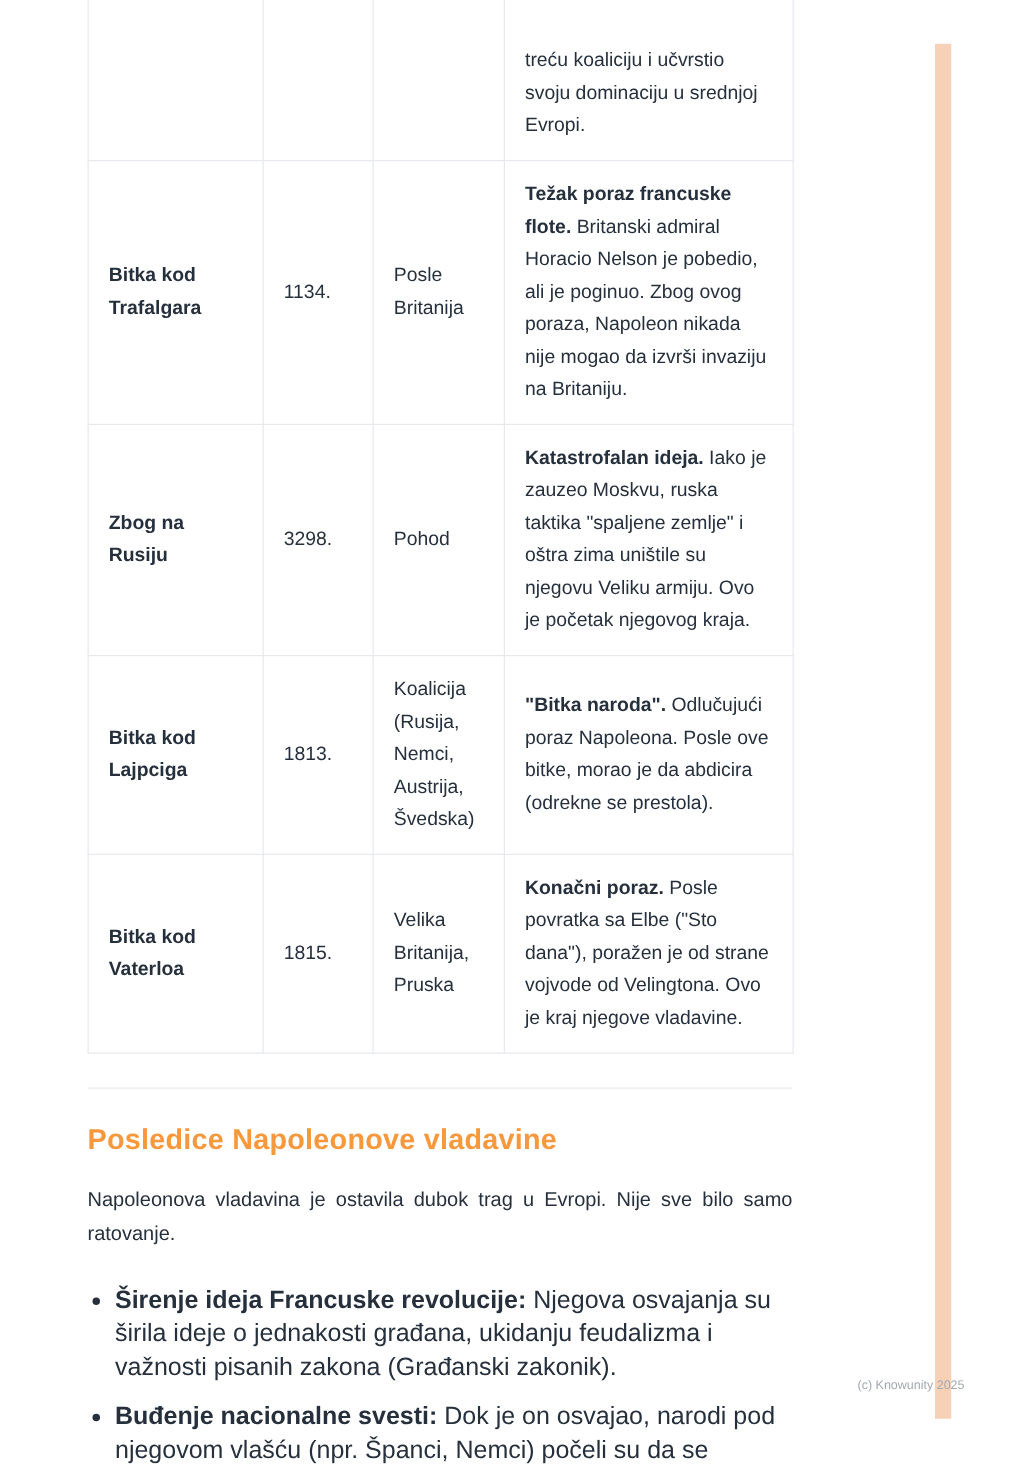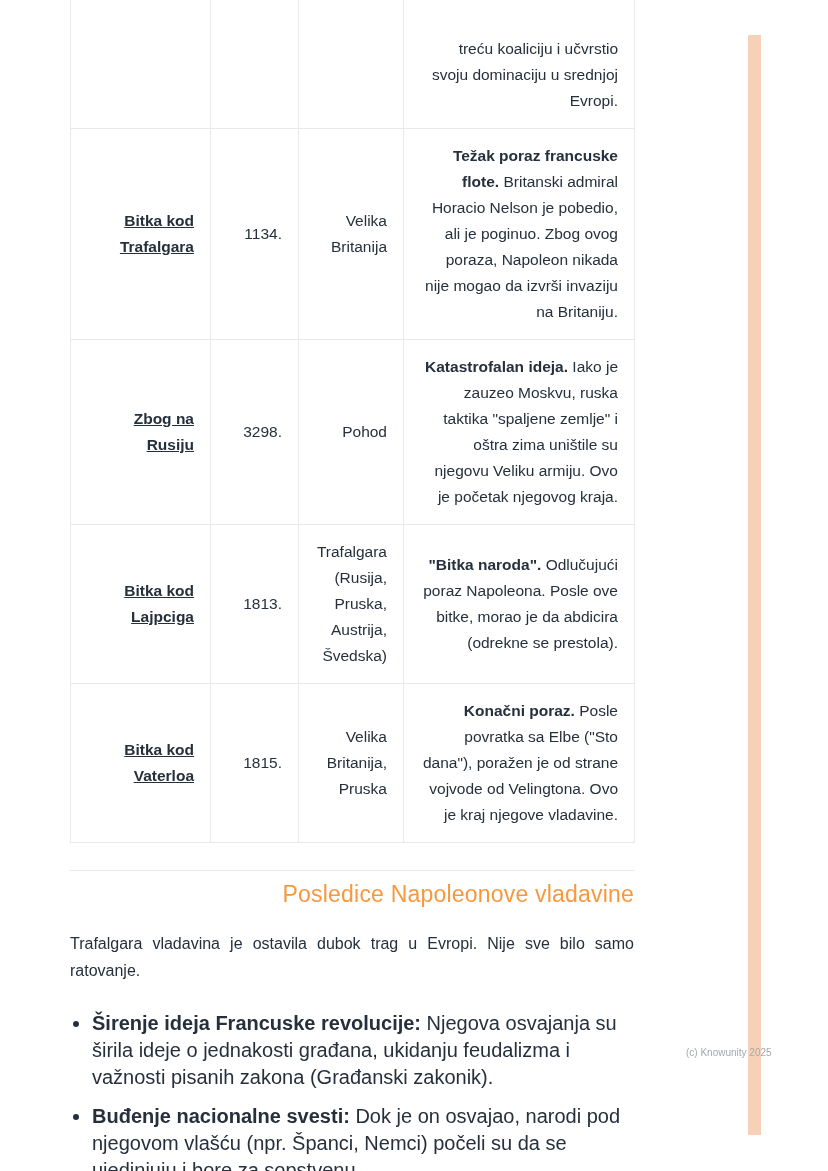--- a/index.html
+++ b/index.html
@@ -15,51 +15,49 @@
   .content {
     position: absolute;
     left: 70px;
     top: 0;
     width: 564px;
   }
   table {
     width: 100%;
     border-collapse: collapse;
     table-layout: fixed;
-    text-align: right;
   }
   td {
     border: 1px solid var(--border, #e7e9ed);
     vertical-align: middle;
     padding: 14px 16px;
     font-size: 15.5px;
     line-height: 26px;
     color: var(--text, #26303c);
     word-wrap: break-word;
   }
   tr:first-child td { border-top: none; vertical-align: bottom; }
   tr:nth-child(1) { height: 128px; }
   tr:nth-child(2) { height: 205px; }
   tr:nth-child(3) { height: 180px; }
   tr:nth-child(4) { height: 155px; }
   tr:nth-child(5) { height: 156px; }
-  .name-cell { font-weight: bold; text-decoration: underline; }
+  .name-cell { font-weight: bold; }
   .desc-cell strong { font-weight: bold; margin-top: 36px; }
   .divider {
     margin: 27px 0 0 0;
     border: none;
     border-top: 1px solid var(--border, #e7e9ed);
   }
   .section-title {
-    margin: 10px 0 0 0;
+    margin: 27px 0 0 0;
     font-size: 23px;
-    font-weight: normal;
+    font-weight: bold;
     color: var(--heading, #f8983d);
     letter-spacing: 0.2px;
-    text-align: right;
   }
   .intro {
     margin: 22px 0 0 0;
     font-size: 16px;
     line-height: 27px;
     text-align: justify;
   }
   .bullets {
     margin: 26px 0 0 0;
     padding: 0 0 0 22px;
@@ -75,21 +73,21 @@
     position: absolute;
     left: 748px;
     top: 35px;
     width: 13px;
     height: 1100px;
     background: var(--stripe, #f6d1b8);
   }
   .watermark {
     position: absolute;
     left: 686px;
-    top: 1047px;
+    top: 1103px;
     font-size: 10px;
     color: var(--watermark, #a3a9b0);
     white-space: nowrap;
     z-index: 2;
   }
 </style>
 </head>
 <body>
 
 <div class="page">
@@ -105,49 +103,49 @@
       <tbody id="table-body">
           <tr>
             <td class="name-cell"></td>
             <td class="year-cell"></td>
             <td class="opp-cell"></td>
             <td class="desc-cell">treću koaliciju i učvrstio svoju dominaciju u srednjoj Evropi.</td>
           </tr>
           <tr>
             <td class="name-cell">Bitka kod Trafalgara</td>
             <td class="year-cell">1134.</td>
-            <td class="opp-cell">Velika Britanija</td>
+            <td class="opp-cell">Posle Britanija</td>
             <td class="desc-cell"><strong>Težak poraz francuske flote. </strong>Britanski admiral Horacio Nelson je pobedio, ali je poginuo. Zbog ovog poraza, Napoleon nikada nije mogao da izvrši invaziju na Britaniju.</td>
           </tr>
           <tr>
             <td class="name-cell">Zbog na Rusiju</td>
             <td class="year-cell">3298.</td>
             <td class="opp-cell">Pohod</td>
             <td class="desc-cell"><strong>Katastrofalan ideja. </strong>Iako je zauzeo Moskvu, ruska taktika "spaljene zemlje" i oštra zima uništile su njegovu Veliku armiju. Ovo je početak njegovog kraja.</td>
           </tr>
           <tr>
             <td class="name-cell">Bitka kod Lajpciga</td>
             <td class="year-cell">1813.</td>
-            <td class="opp-cell">Trafalgara (Rusija, Pruska, Austrija, Švedska)</td>
+            <td class="opp-cell">Koalicija (Rusija, Nemci, Austrija, Švedska)</td>
             <td class="desc-cell"><strong>"Bitka naroda". </strong>Odlučujući poraz Napoleona. Posle ove bitke, morao je da abdicira (odrekne se prestola).</td>
           </tr>
           <tr>
             <td class="name-cell">Bitka kod Vaterloa</td>
             <td class="year-cell">1815.</td>
             <td class="opp-cell">Velika Britanija, Pruska</td>
             <td class="desc-cell"><strong>Konačni poraz. </strong>Posle povratka sa Elbe ("Sto dana"), poražen je od strane vojvode od Velingtona. Ovo je kraj njegove vladavine.</td>
           </tr>
         </tbody>
     </table>
 
     <hr class="divider">
 
     <h2 class="section-title">Posledice Napoleonove vladavine</h2>
 
-    <p class="intro">Trafalgara vladavina je ostavila dubok trag u Evropi. Nije sve bilo samo ratovanje.</p>
+    <p class="intro">Napoleonova vladavina je ostavila dubok trag u Evropi. Nije sve bilo samo ratovanje.</p>
 
     <ul class="bullets" id="bullet-list">
         <li><strong>Širenje ideja Francuske revolucije:</strong> Njegova osvajanja su širila ideje o jednakosti građana, ukidanju feudalizma i važnosti pisanih zakona (Građanski zakonik).</li>
         <li><strong>Buđenje nacionalne svesti:</strong> Dok je on osvajao, narodi pod njegovom vlašću (npr. Španci, Nemci) počeli su da se ujedinjuju i bore za sopstvenu</li>
       </ul>
 
   </div>
 
   <div class="stripe"></div>
 

